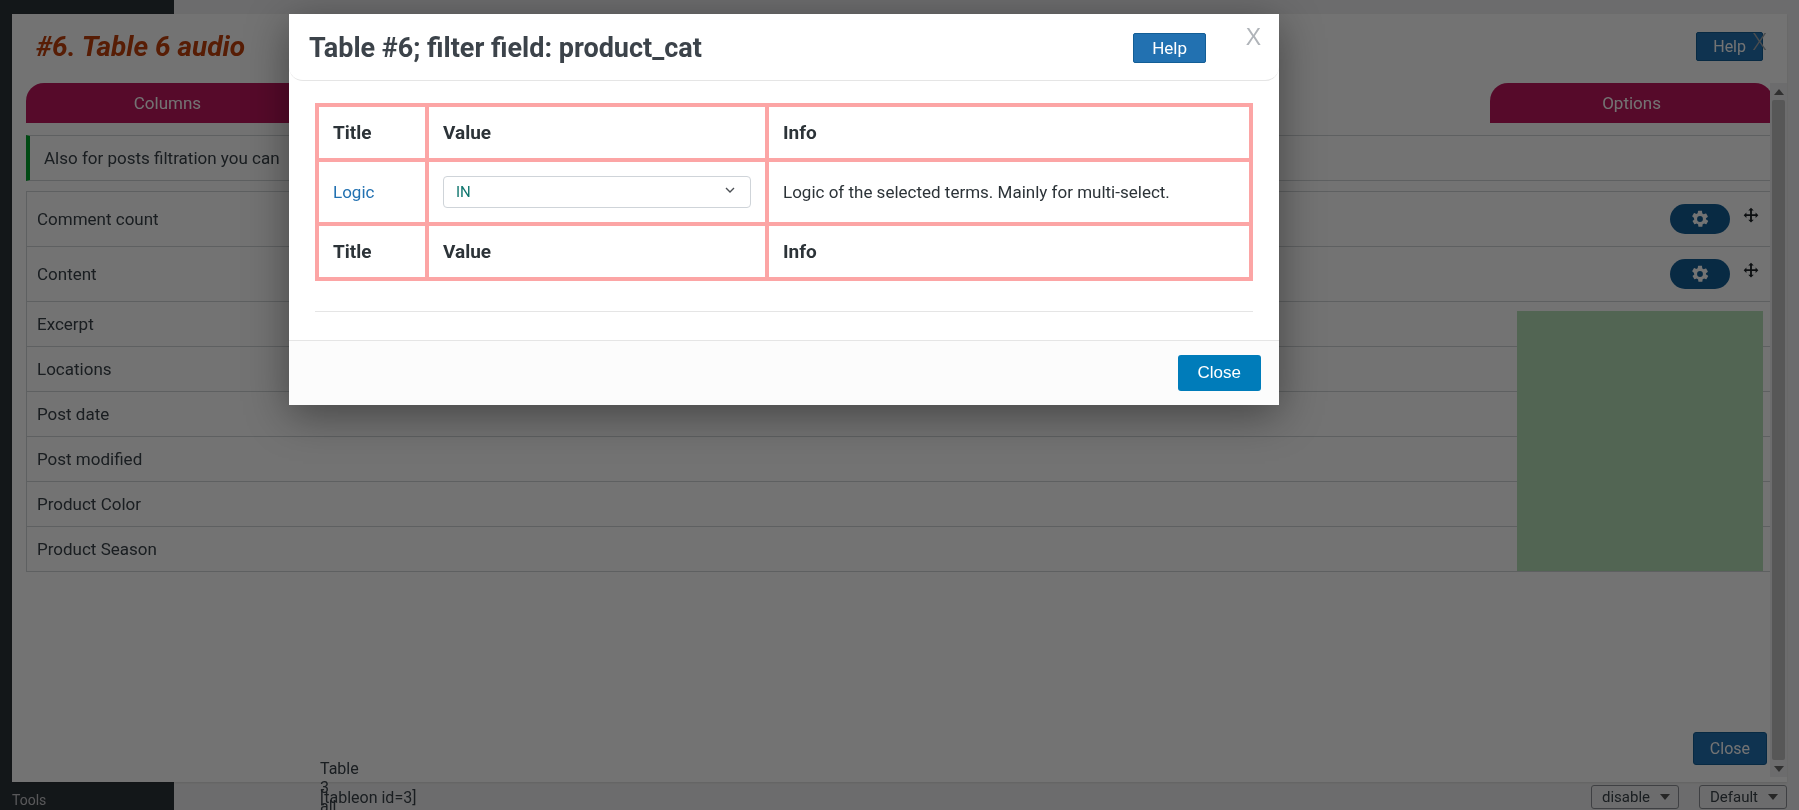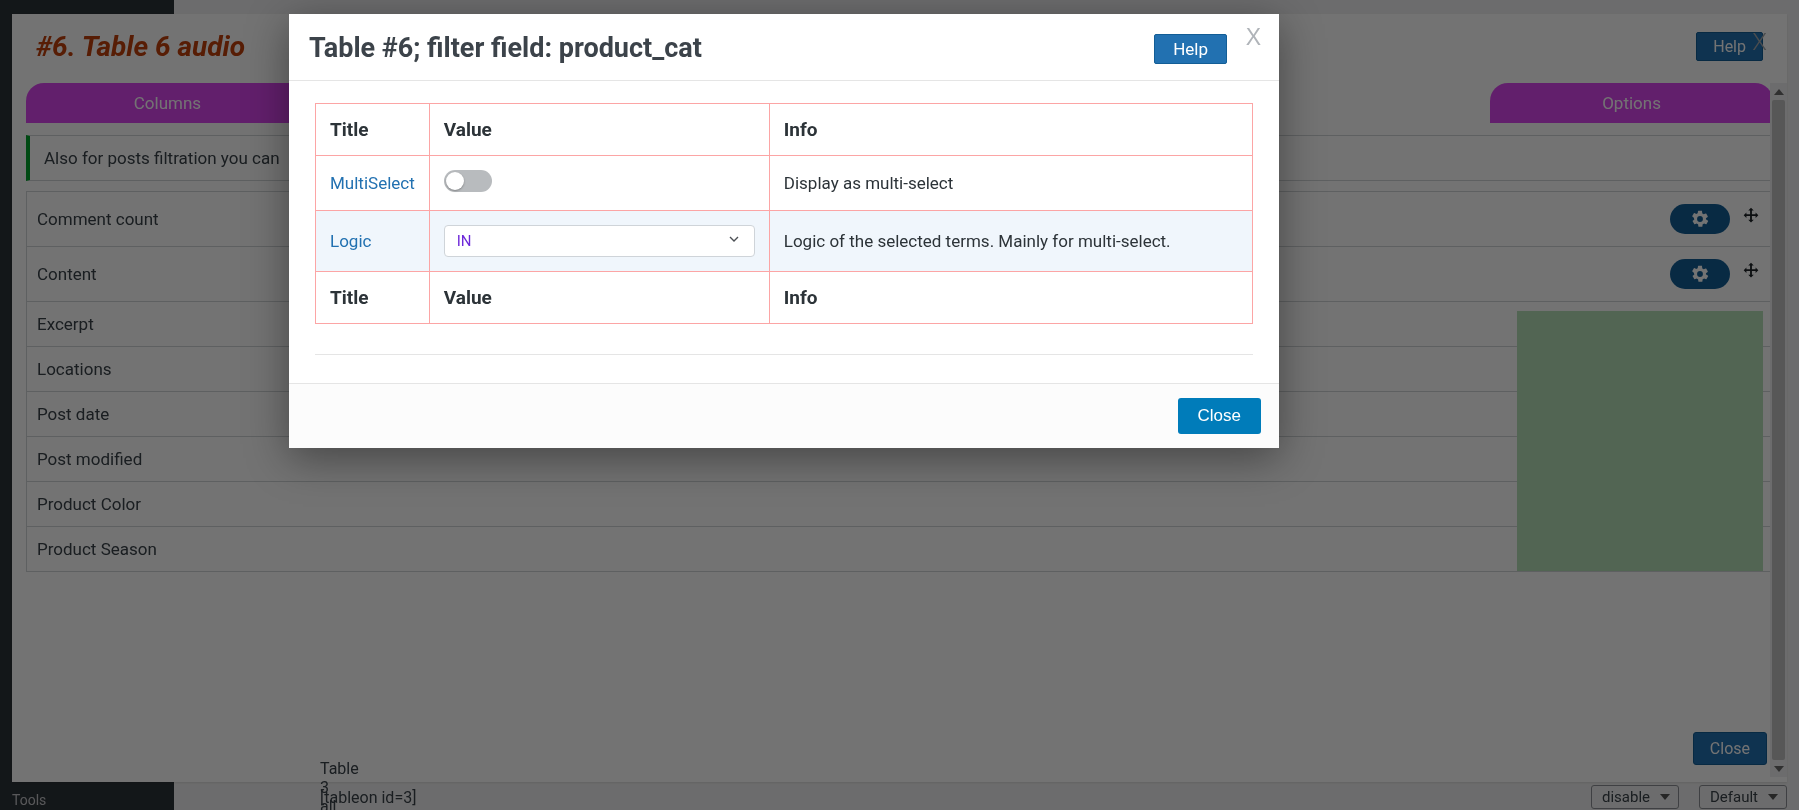--- a/index.html
+++ b/index.html
@@ -85,21 +85,21 @@
   .bg-scrollwrap { position: relative; height: calc(100% - 74px); }
 
   .bg-tabs {
     display: flex;
     gap: 10px;
     padding: 0 14px;
     margin-top: 8px;
   }
   .bg-tab {
     flex: 1;
-    background: #d946ef;
+    background: #be185d;
     color: #fff;
     text-align: center;
     padding: 10px 0;
     border-radius: 18px 18px 0 0;
     font-size: 17px;
   }
 
   .bg-filter-notice {
     margin: 12px 14px 10px 14px;
     border: 1px solid #d0d4d7;
@@ -212,24 +212,25 @@
     position: absolute;
     left: 289px;
     top: 14px;
     width: 990px;
     background: #fff;
     box-shadow: 0 10px 40px rgba(0,0,0,0.4);
   }
   .modal-head {
     display: flex;
     justify-content: space-between;
-    align-items: flex-end;
-    padding: 18px 16px 16px 20px;
+    align-items: center;
+    padding: 18px 37px 16px 20px;
     border-bottom: 1px solid #e5e5e5;
     position: relative;
+    border-radius: 14px;
   }
   .modal-title {
     font-size: 27px;
     font-weight: 700;
     color: #3c434a;
   }
   .modal-help {
     background: #2271b1;
     color: #fff;
     border: 1px solid #135e96;
@@ -253,21 +254,21 @@
   .modal-body { padding: 22px 26px 28px; }
 
   table.cfg {
     width: 100%;
     border-collapse: collapse;
     border: 1px solid #dcdcde;
   }
   table.cfg th, table.cfg td {
     text-align: left;
     padding: 14px 14px;
-    border: 1px solid #fca5a5;
+    border: 4px solid #fca5a5;
     font-size: 17px;
     vertical-align: middle;
     color: #2c3338;
   }
   table.cfg thead th, table.cfg tfoot th {
     font-weight: 700;
     font-size: 19px;
     background: #fff;
   }
   table.cfg tbody tr:nth-child(even) td { background: #f0f6fc; }
@@ -290,21 +291,21 @@
     box-shadow: 0 1px 2px rgba(0,0,0,0.3);
   }
 
   
   .sel {
     width: 100%;
     border: 1px solid #cfd4d9;
     border-radius: 4px;
     padding: 6px 12px;
     font-size: 15px;
-    color: #6d28d9;
+    color: #0f766e;
     position: relative;
     background: #fff;
     display:flex; align-items:flex-end;
   }
   .sel .chev {
     position: absolute; right: 12px; top: 50%; transform: translateY(-50%);
   }
   .sel .chev svg{ width:16px; height:16px; stroke:#4b4f54; fill:none; stroke-width:2;}
 
   .txt {
@@ -457,27 +458,20 @@
           <col>
         </colgroup>
       <thead>
         <tr>
           <th>Title</th>
           <th>Value</th>
           <th>Info</th>
         </tr>
       </thead>
       <tbody>
-        <tr>
-          <td class="title-cell"><a href="#">MultiSelect</a></td>
-          <td>
-            <span class="toggle"><span class="knob"></span></span>
-          </td>
-          <td>Display as multi-select</td>
-        </tr>
         <tr>
           <td class="title-cell"><a href="#">Logic</a></td>
           <td>
             <div class="sel">
               <span>IN</span>
               <span class="chev">
                 <svg viewBox="0 0 24 24">
                     <polyline points="6 9 12 15 18 9"></polyline>
                   </svg>
               </span>

